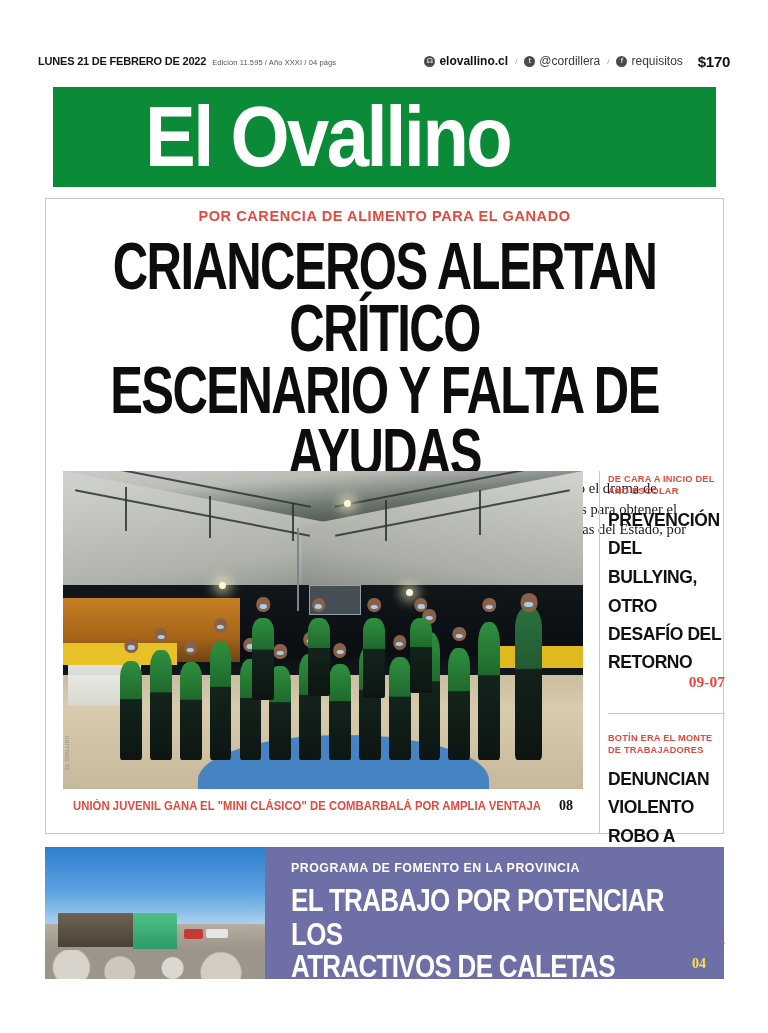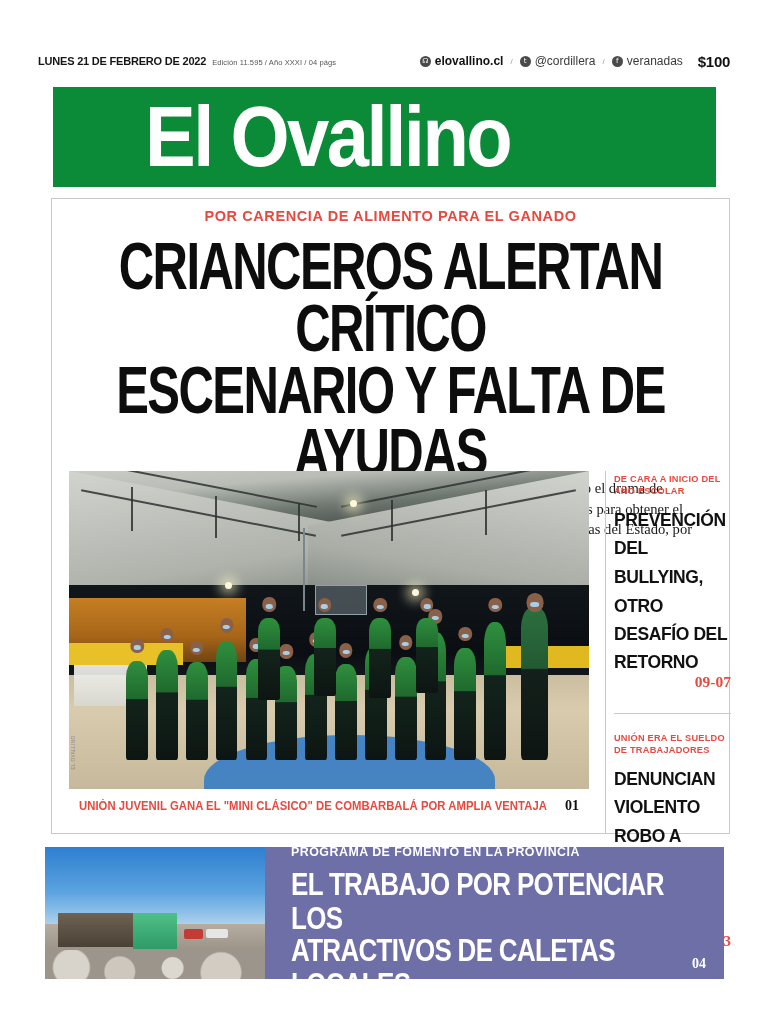--- a/index.html
+++ b/index.html
@@ -50,21 +50,21 @@
     font-weight:bold;
     font-size:76px;
     letter-spacing:-2.5px;
     margin-left:92px;
     line-height:1;
     transform:scaleY(1.12);
   }
 
   
   .content-box {
-    position:absolute; left:51px; top:198px; width:679px; height:636px;
+    position:absolute; left:45px; top:198px; width:679px; height:636px;
     border:1px solid #c9c9c9; background:#fff;
   }
 
   .kicker {
     text-align:center; color:#E8493F;
     font-family:"Liberation Sans", sans-serif;
     font-weight:bold; font-size:14.5px; letter-spacing:0.6px;
     margin-top:9px; transform:scaleY(1.05);
   }
 
@@ -228,21 +228,21 @@
   }
   .side-page {
     margin-top:12px; text-align:right; color:#E8493F;
     font-weight:bold; font-size:15.5px;
     font-family:"Liberation Serif", serif;
   }
 
   
   .bottom {
     position:absolute; left:45px; top:847px; width:679px; height:132px;
-    display:flex; overflow:hidden;align-items:flex-end;
+    display:flex; overflow:hidden;
   }
   .bot-photo {
     width:220px; height:132px; position:relative; overflow:hidden;
     background:#bfc6cc;
   }
   .bp-sky {
     position:absolute; left:0; top:0; width:100%; height:62%;
     background:linear-gradient(180deg,#2f7fd0 0%, #5ba3e0 55%, #b9d7ee 100%);
   }
   .bp-ground {
@@ -283,21 +283,21 @@
     letter-spacing:0.5px; font-family:"Liberation Sans", sans-serif;
     transform:scaleY(1.05); transform-origin:left top;
   }
   .bot-title {
     margin-top:11px; color:#ffffff; font-weight:bold;
     font-size:26px; line-height:1.06; letter-spacing:-0.7px;
     font-family:"Liberation Sans", sans-serif;
     transform:scaleY(1.2); transform-origin:left top;
   }
   .bot-page {
-    position:absolute; right:18px; bottom:7px; color:#ffffff;
+    position:absolute; right:18px; bottom:7px; color:#fde047;
     font-weight:bold; font-size:14px; font-family:"Liberation Serif", serif;
   }
 </style>
 </head>
 <body>
 
 <div class="page">
 
   <div class="topbar">
     <div class="date-block">
@@ -310,23 +310,23 @@
         <span class="soc-txt b">elovallino.cl</span>
       </span>
       <span class="sep">/</span>
       <span class="soc">
         <span class="soc-ico">t</span>
         <span class="soc-txt">@cordillera</span>
       </span>
       <span class="sep">/</span>
       <span class="soc">
         <span class="soc-ico">f</span>
-        <span class="soc-txt">veranadas</span>
+        <span class="soc-txt">requisitos</span>
       </span>
-      <span class="price">$100</span>
+      <span class="price">$170</span>
     </div>
   </div>
 
   <div class="masthead">
     <div class="masthead-text">El Ovallino</div>
   </div>
 
   <div class="content-box">
 
     <div class="kicker">POR CARENCIA DE ALIMENTO PARA EL GANADO</div>
@@ -462,34 +462,34 @@
               </div>
           </div>
         </div>
 
         <div class="photo-credit">
           <span>EL OVALLINO</span>
         </div>
 
         <div class="caption-bar">
           <span class="caption-txt">UNIÓN JUVENIL GANA EL "MINI CLÁSICO" DE COMBARBALÁ POR AMPLIA VENTAJA</span>
-          <span class="caption-num">01</span>
+          <span class="caption-num">08</span>
         </div>
       </div>
 
       <div class="sidebar">
 
         <div class="side-item">
           <div class="side-kicker">DE CARA A INICIO DEL AÑO ESCOLAR</div>
           <div class="side-title">PREVENCIÓN DEL BULLYING, OTRO DESAFÍO DEL RETORNO</div>
           <div class="side-page">09-07</div>
         </div>
 
         <div class="side-item second">
-          <div class="side-kicker">UNIÓN ERA EL SUELDO DE TRABAJADORES</div>
+          <div class="side-kicker">BOTÍN ERA EL MONTE DE TRABAJADORES</div>
           <div class="side-title">DENUNCIAN VIOLENTO ROBO A PAREJA EN MONTE PATRIA</div>
           <div class="side-page">03</div>
         </div>
 
       </div>
     </div>
   </div>
 
   <div class="bottom">
     <div class="bot-photo">

